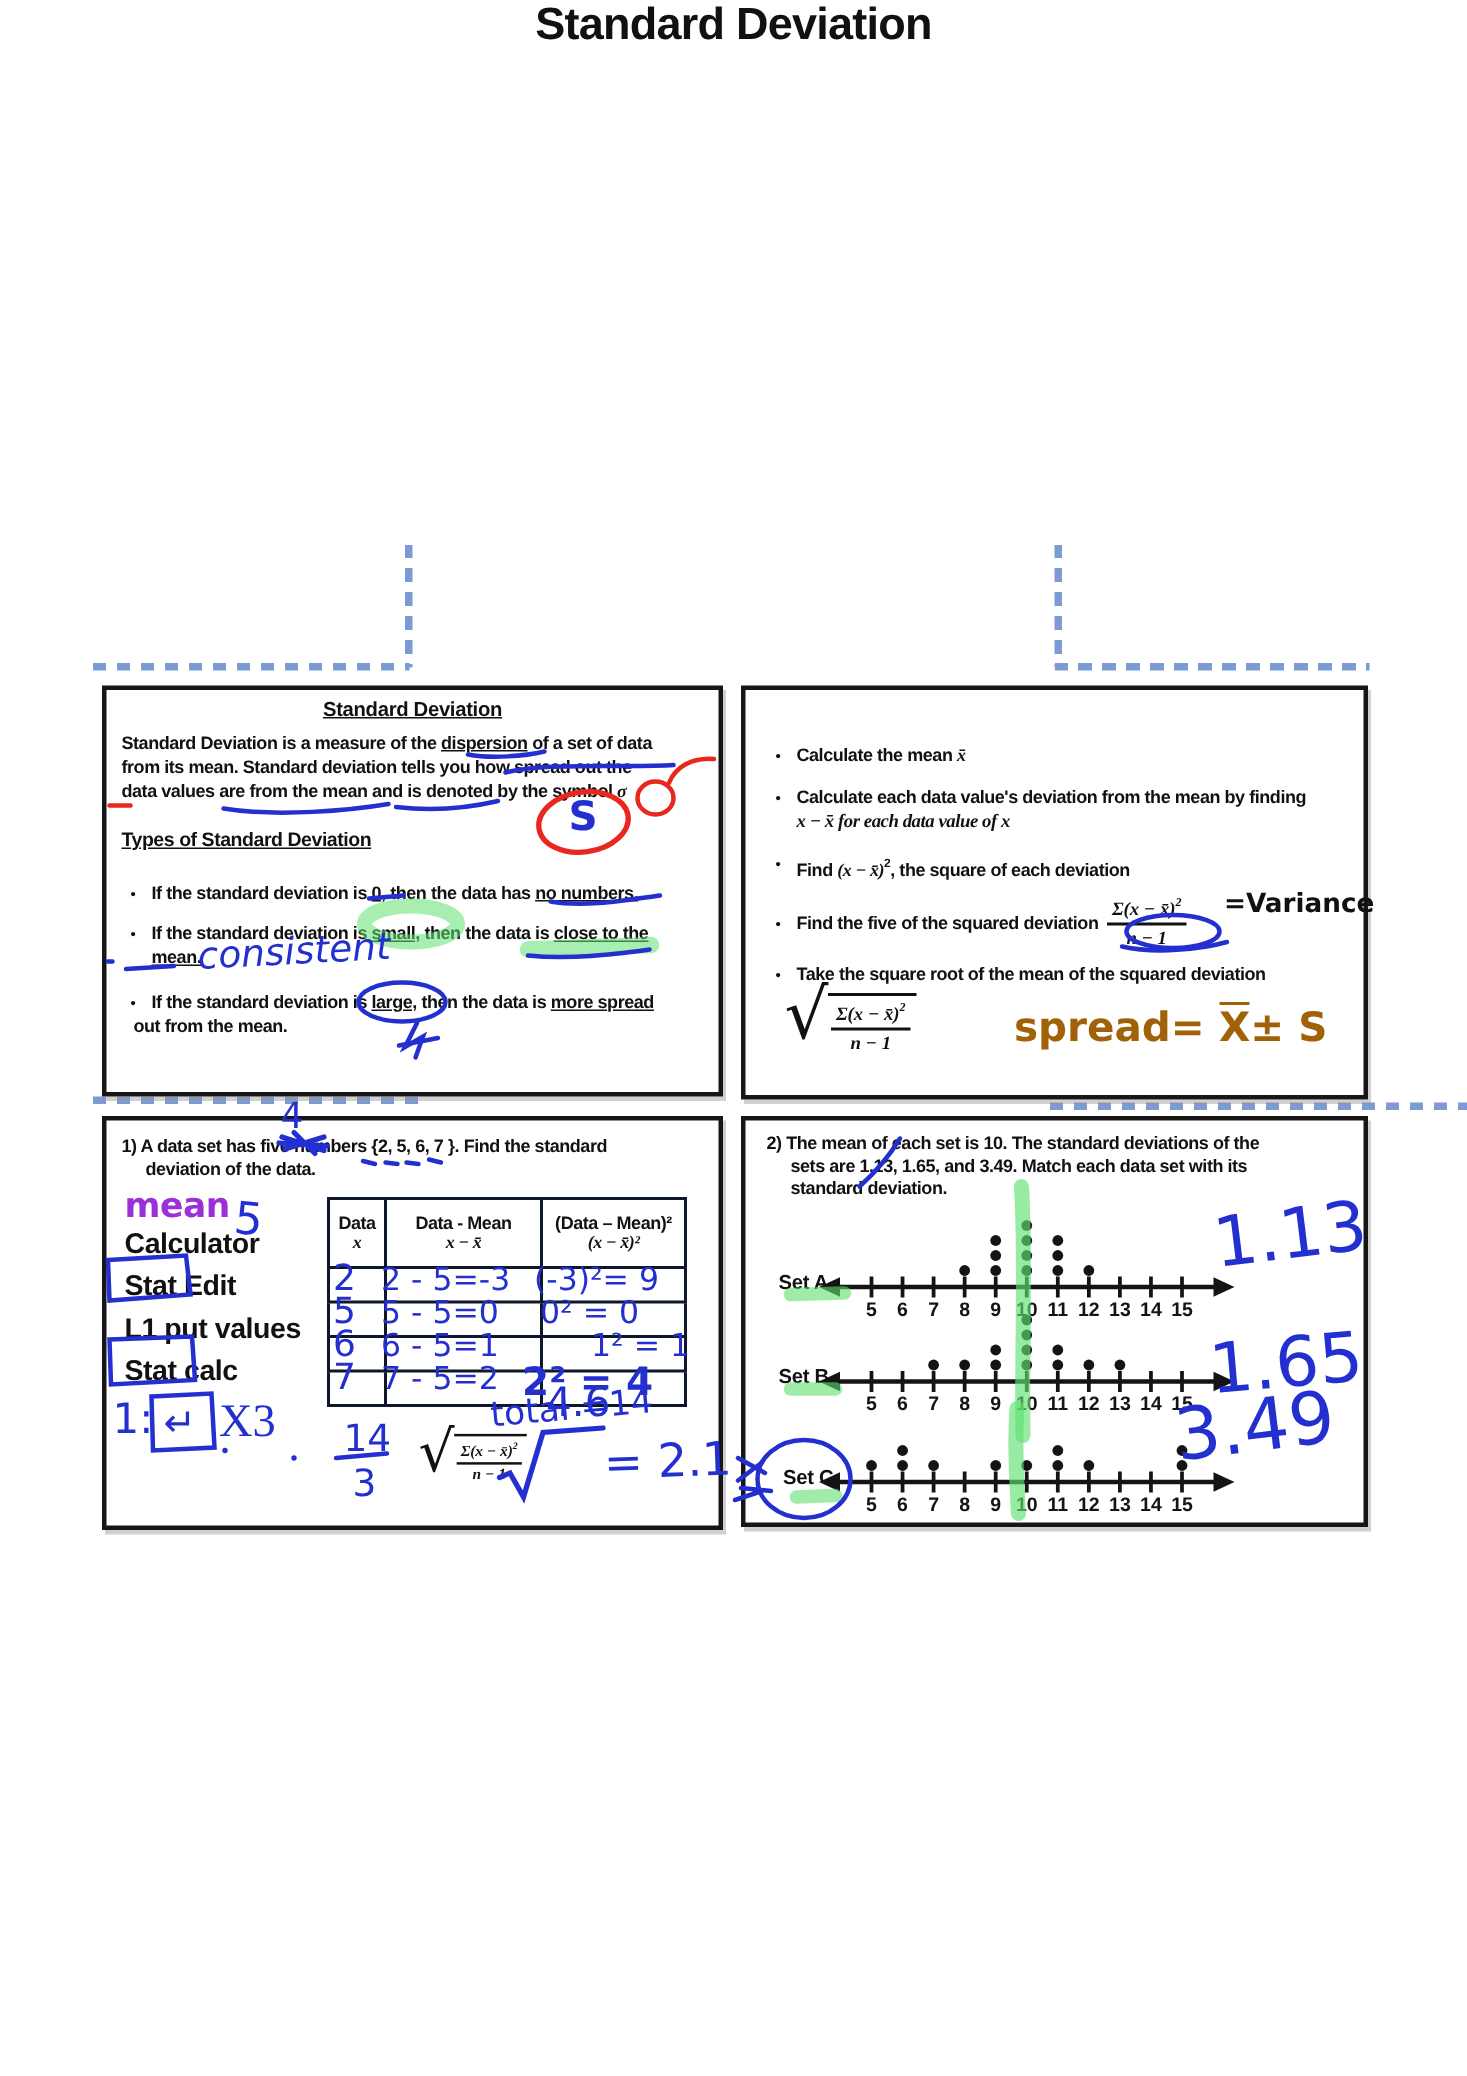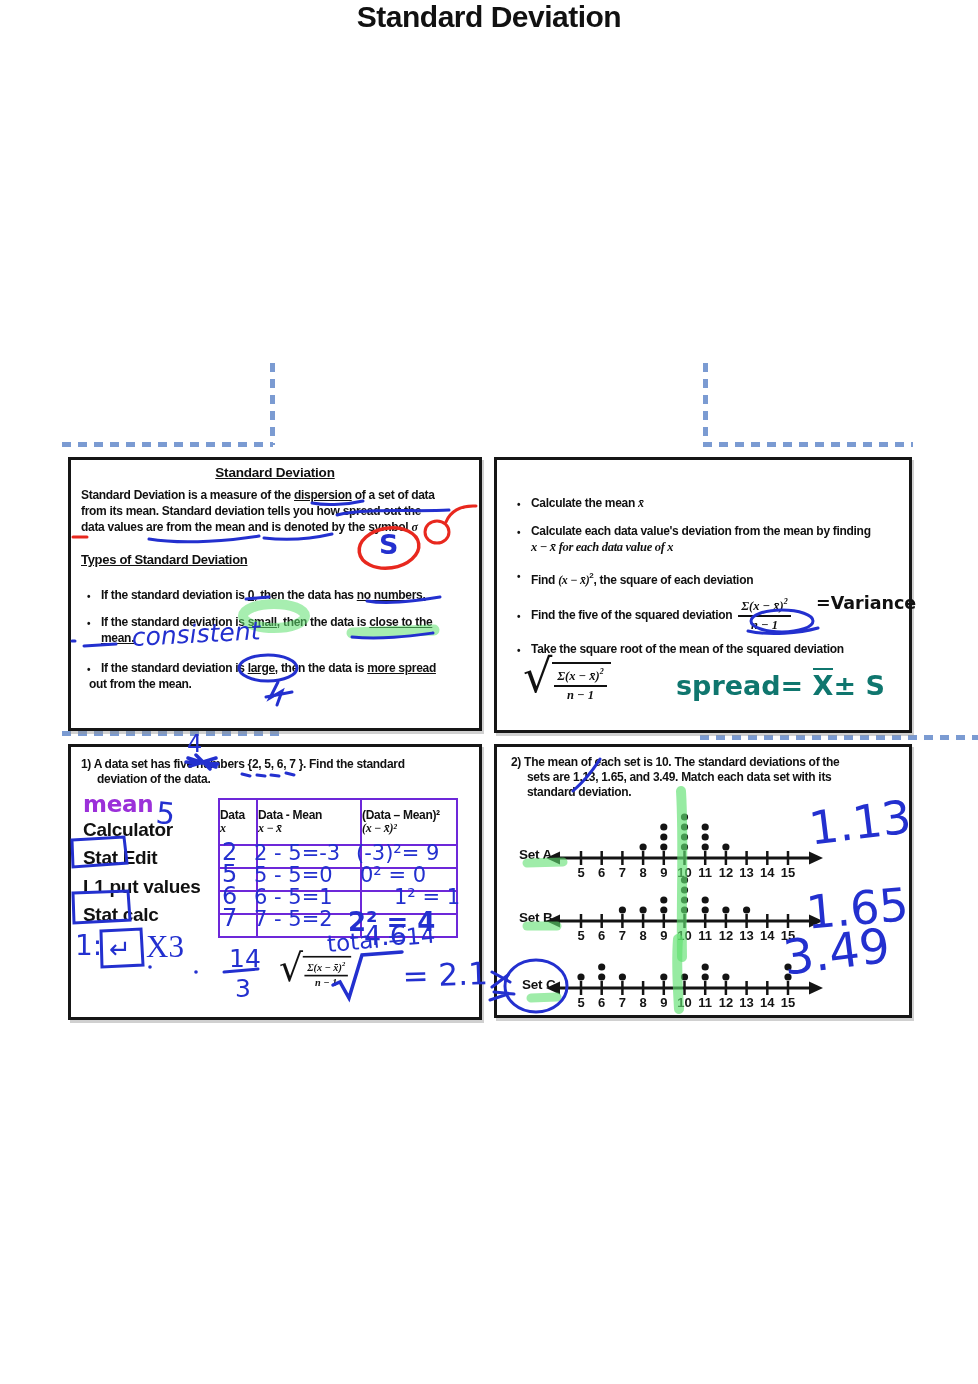--- a/index.html
+++ b/index.html
@@ -20,26 +20,26 @@
   sup.sq{font-size:8px;vertical-align:6px;}
   
   .frac{display:inline-block;text-align:center;vertical-align:middle;}
   .frac .num{display:block;border-bottom:2px solid #111;padding:0 3px 1px;}
   .frac .den{display:block;padding-top:1px;}
   .radwrap{display:flex;align-items:flex-start;}
   .radsign{font-size:46px;font-weight:400;line-height:40px;font-family:"DejaVu Sans",sans-serif;}
   .radbody{border-top:2.5px solid #111;padding:3px 4px 0 2px;margin-top:6px;}
   
   table.dtable{border-collapse:collapse;}
-  table.dtable td,table.dtable th{border:2px solid #6d28d9;padding:0;text-align:left;vertical-align:middle;}
+  table.dtable td,table.dtable th{border:2px solid #0f172a;padding:0;text-align:center;vertical-align:middle;}
   table.dtable th{font-weight:700;font-size:12px;line-height:13px;letter-spacing:-.3px;}
   
   .hw{position:absolute;color:#2330cf;font-family:"DejaVu Sans",sans-serif;white-space:nowrap;transform-origin:left top;}
   .hw-black{color:#111;}
-  .hw-purple{color:#0f766e;}
+  .hw-purple{color:#a16207;}
   .side{position:absolute;font-weight:700;letter-spacing:-.3px;white-space:nowrap;}
   .plabel{position:absolute;font-weight:700;font-size:13.5px;letter-spacing:-.2px;}
   .ovl{border-top:2.5px solid currentColor;padding-top:0px;}
   #ink{position:absolute;left:0;top:0;z-index:6;pointer-events:none;}
   #hwlayer{position:absolute;left:0;top:0;width:978px;height:1384px;z-index:7;pointer-events:none;}
   .dotplot{position:absolute;width:290px;height:95px;}
 </style>
 </head>
 <body>
 

